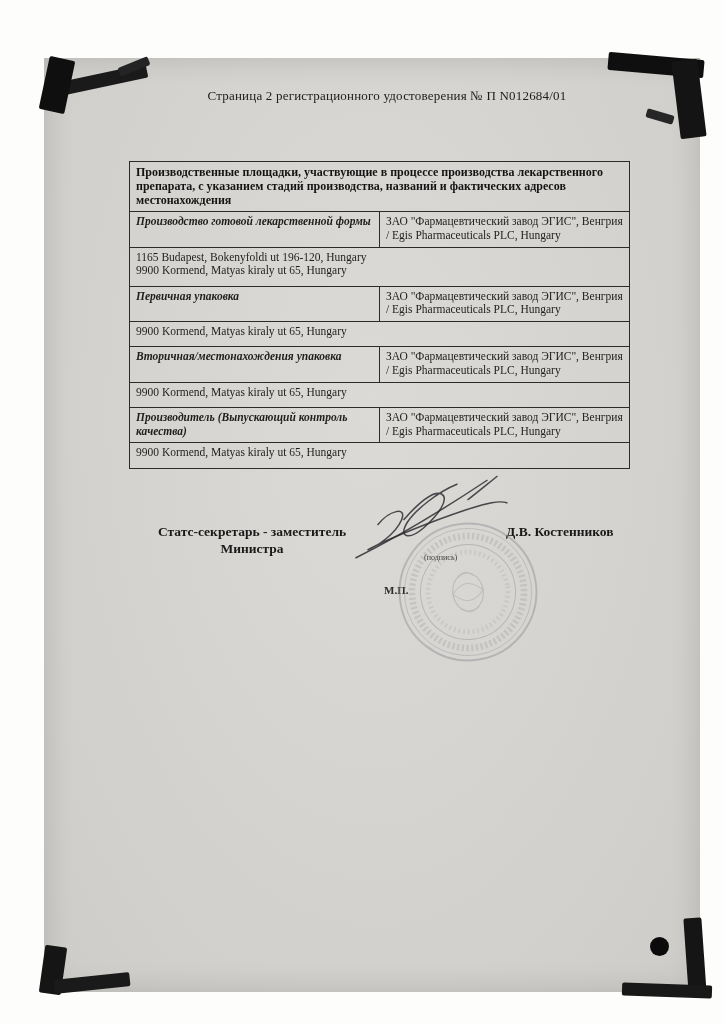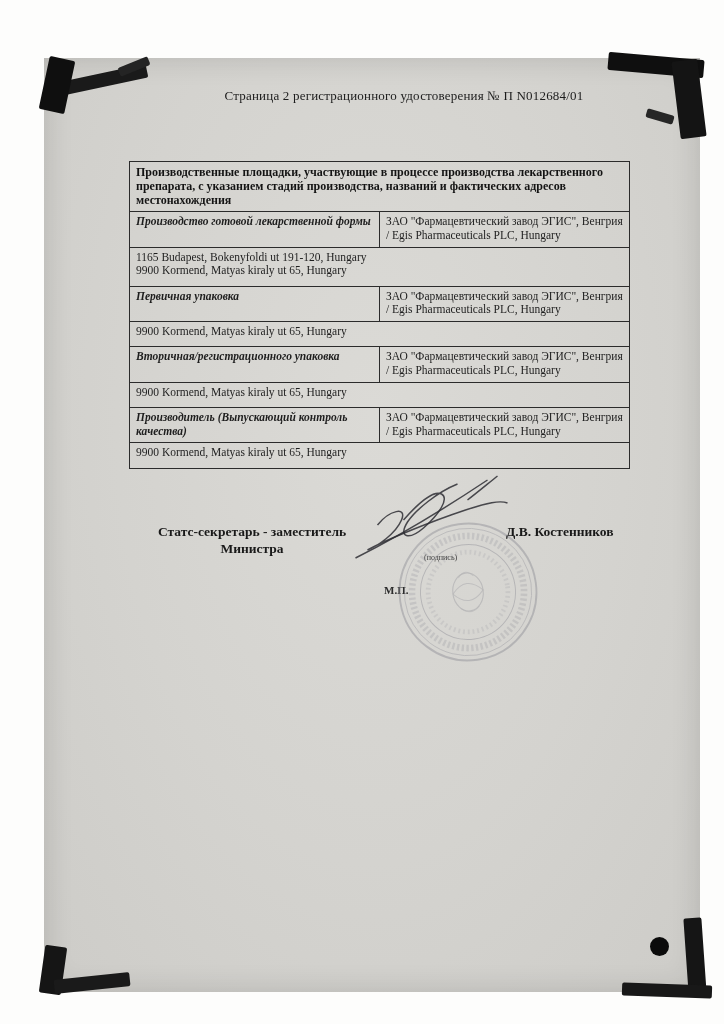--- a/index.html
+++ b/index.html
@@ -32,21 +32,21 @@
   .br-b { left:622px; top:984px; width:90px; height:13px; transform:rotate(2deg); background:#181818; }
 
   
   .dot {
     position:absolute; left:650px; top:937px; width:19px; height:19px;
     border-radius:50%; background:#0b0b0b;
   }
 
   
   .hdr {
-    position:absolute; left:144px; top:88px; width:520px;
+    position:absolute; left:127px; top:88px; width:520px;
     text-align:center; font-size:13px; color:#1c1c1c; letter-spacing:.2px;
   }
 
   
   .doc-table {
     position:absolute; left:129px; top:161px; width:501px;
     border-collapse:collapse; color:#1e1e1e;
     table-layout:fixed;
   }
   .doc-table td {
@@ -104,34 +104,34 @@
     <tbody>
       <tr>
         <td colspan="2" class="t-title">Производственные площадки, участвующие в процессе производства лекарственного препарата, с указанием стадий производства, названий и фактических адресов местонахождения</td>
       </tr>
 
       <tr>
         <td class="t-stage">Производство готовой лекарственной формы</td>
         <td class="t-manu">ЗАО "Фармацевтический завод ЭГИС", Венгрия / Egis Pharmaceuticals PLC, Hungary</td>
       </tr>
       <tr>
-        <td colspan="2" class="t-addr">1165 Budapest, Bokenyfoldi ut 191-120, Hungary
+        <td colspan="2" class="t-addr">1165 Budapest, Bokenyfoldi ut 196-120, Hungary
 9900 Kormend, Matyas kiraly ut 65, Hungary</td>
       </tr>
 
       <tr>
         <td class="t-stage">Первичная упаковка</td>
         <td class="t-manu">ЗАО "Фармацевтический завод ЭГИС", Венгрия / Egis Pharmaceuticals PLC, Hungary</td>
       </tr>
       <tr>
         <td colspan="2" class="t-addr">9900 Kormend, Matyas kiraly ut 65, Hungary</td>
       </tr>
 
       <tr>
-        <td class="t-stage">Вторичная/регистрационного упаковка</td>
+        <td class="t-stage">Вторичная/местонахождения упаковка</td>
         <td class="t-manu">ЗАО "Фармацевтический завод ЭГИС", Венгрия / Egis Pharmaceuticals PLC, Hungary</td>
       </tr>
       <tr>
         <td colspan="2" class="t-addr">9900 Kormend, Matyas kiraly ut 65, Hungary</td>
       </tr>
 
       <tr>
         <td class="t-stage">Производитель (Выпускающий контроль качества)</td>
         <td class="t-manu">ЗАО "Фармацевтический завод ЭГИС", Венгрия / Egis Pharmaceuticals PLC, Hungary</td>
       </tr>

